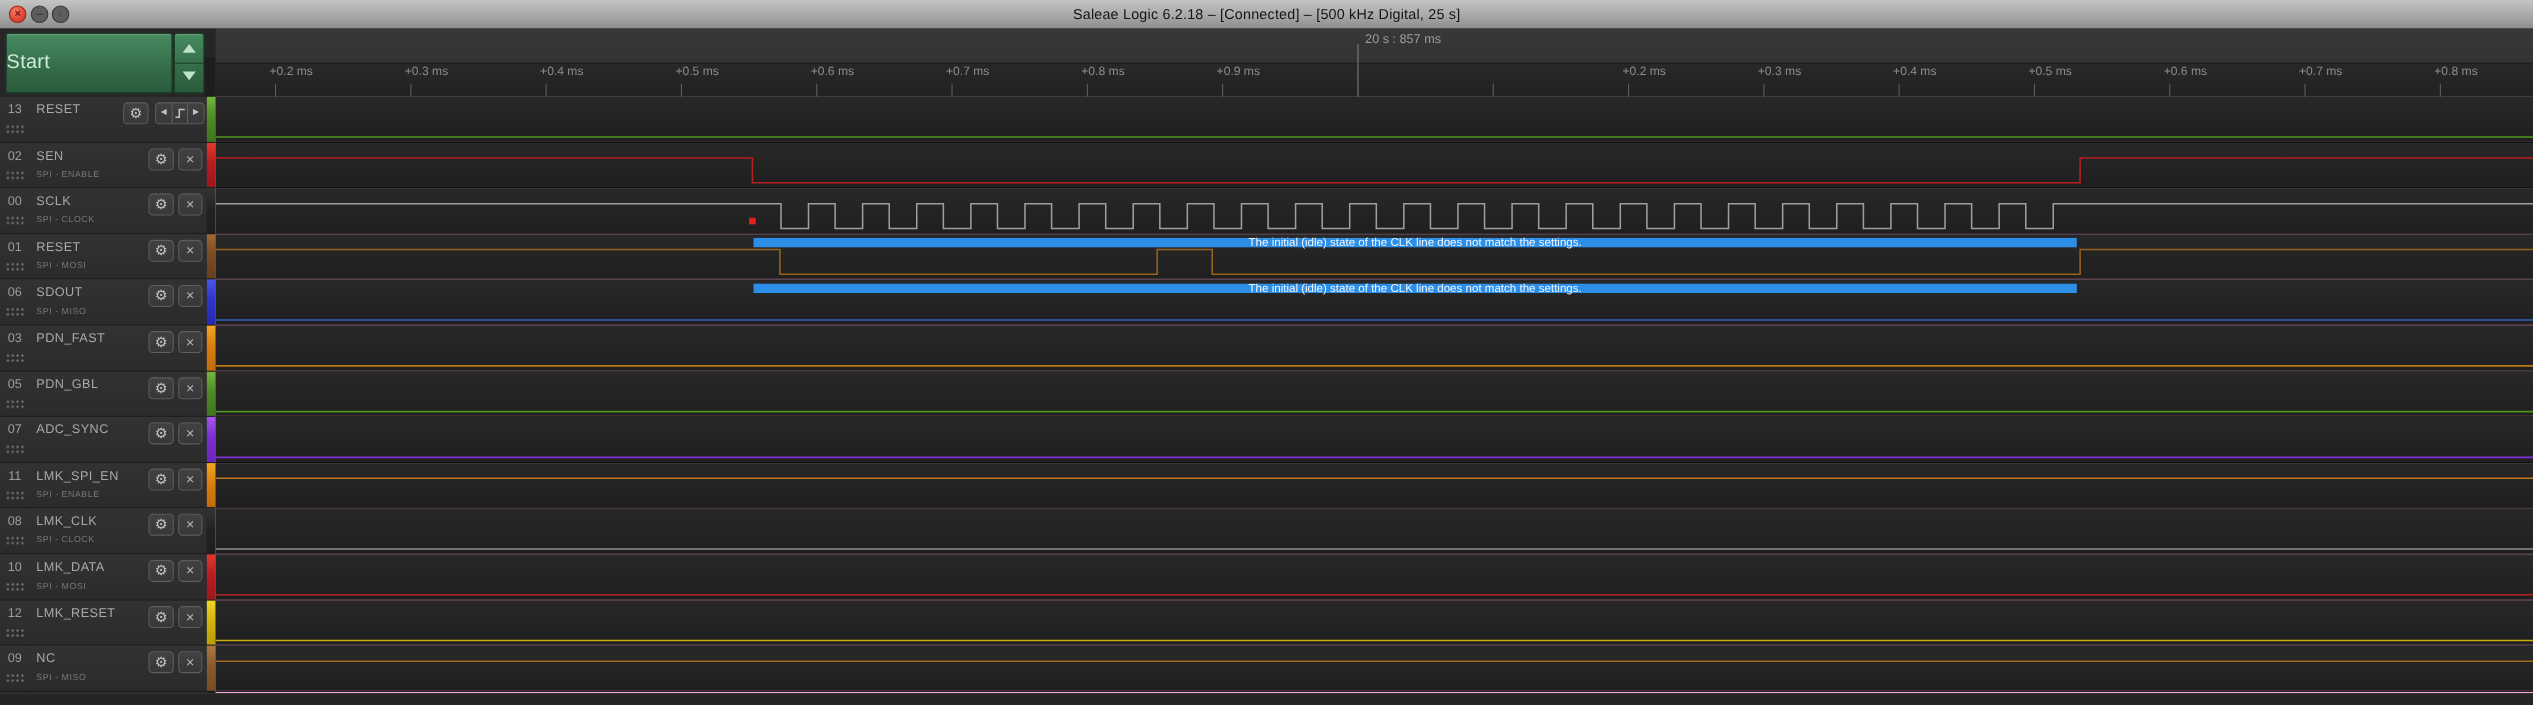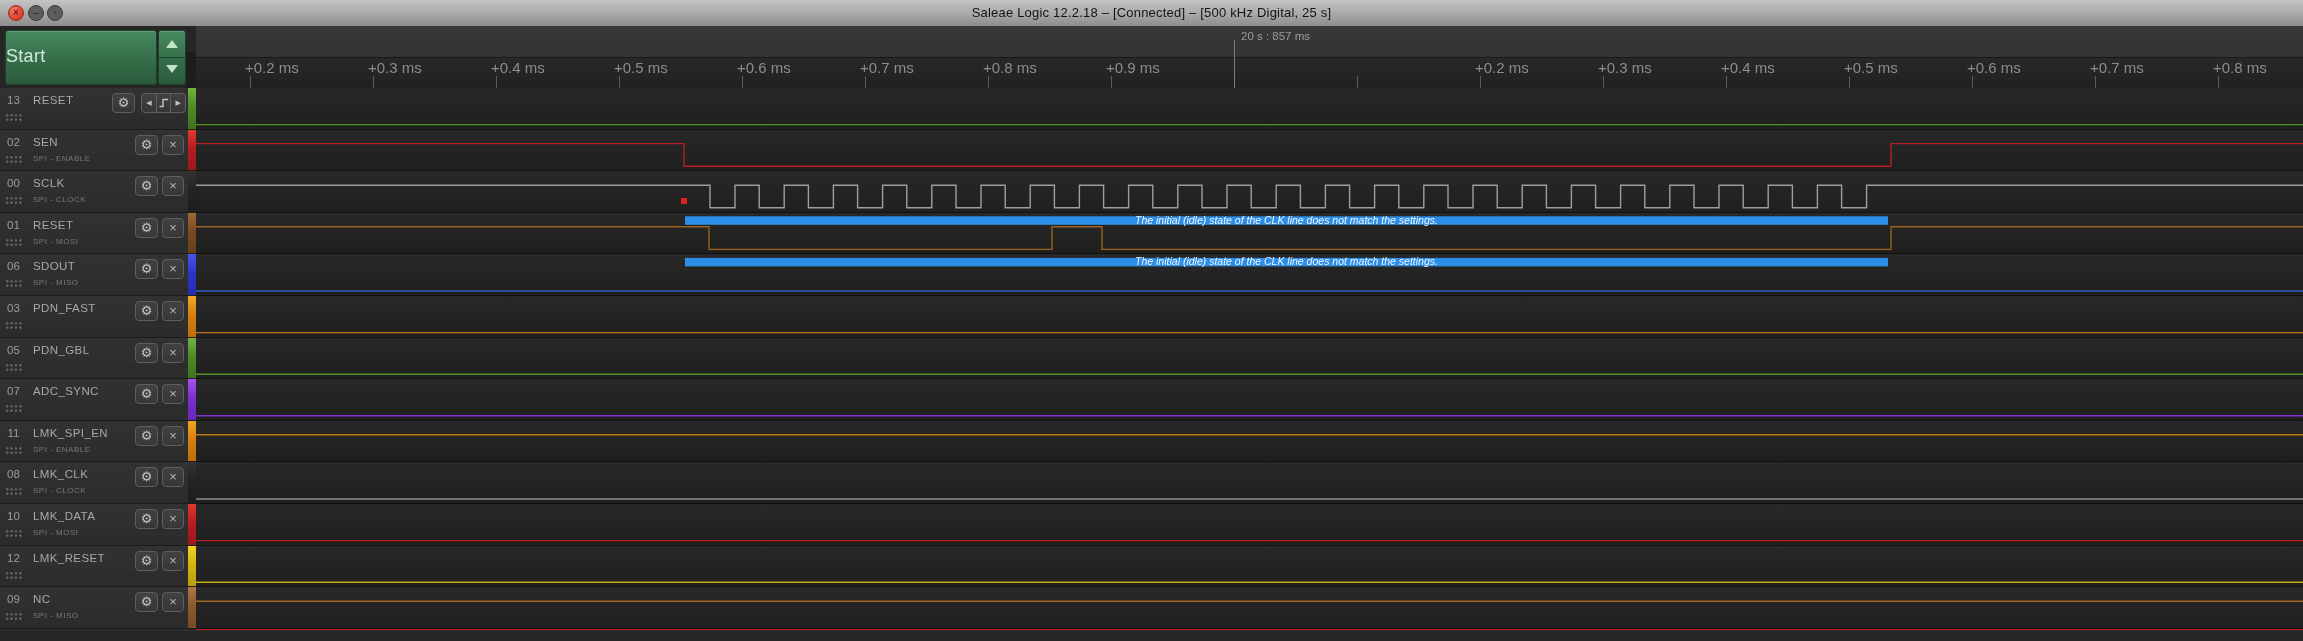--- a/index.html
+++ b/index.html
@@ -33,21 +33,21 @@
     border-top:8px solid #bfe3c6;}
   #splitter{left:186px;top:26px;width:10px;height:62px;background:#1d1d1d;}
   .grip{top:37px;width:2px;height:17px;border-radius:1px;background:#ababab;}
   .grip.g1{left:2px}.grip.g2{left:6px}
 
   
   #ruler{left:196px;top:26px;width:2107px;height:62px;background:linear-gradient(#383838,#2d2d2d);}
   #ruler-lower{left:0;top:31px;width:100%;height:31px;background:linear-gradient(#282828,#212121);
     border-top:1px solid #191919;}
   .tick-mark{top:50px;width:1px;height:12px;background:#5c5c5c;}
-  .tick-label{top:33px;font-size:15px;color:#8d8d8d;white-space:nowrap;}
+  .tick-label{top:33px;font-size:11px;color:#8d8d8d;white-space:nowrap;}
   #major-marker{top:14px;width:1px;height:48px;background:#7d7d7d;}
   #major-label{top:4px;font-size:11.5px;color:#9c9c9c;white-space:nowrap;}
 
   
   #panel{left:0;top:88px;width:221px;height:542px;background:#2c2c2c;}
   #num-separator{left:27px;top:0;width:1px;height:100%;background:#1e1e1e;}
   .chrow{left:0;width:188px;background:linear-gradient(#323232,#2b2b2b);border-bottom:1px solid #1c1c1c;
     box-sizing:border-box;cursor:pointer;}
   .ch-num{left:0;top:6px;width:27px;text-align:center;font-size:11.5px;color:#9c9c9c;}
   .ch-name{left:33px;top:6px;font-size:11.5px;color:#a8a8a8;letter-spacing:.4px;white-space:nowrap;}
@@ -59,34 +59,34 @@
   .gearbtn{width:23px;font-size:13px;line-height:18px;}
   .closebtn{left:162px;width:22px;font-size:13px;line-height:17px;color:#b5b5b5;}
   .btn-group{left:141px;top:5px;width:45px;height:20px;border:1px solid #5e5e5e;border-radius:4px;
     box-sizing:border-box;background:linear-gradient(#414141,#373737);display:flex;}
   .seg{flex:1;text-align:center;font-size:7px;line-height:18px;color:#c2c2c2;cursor:pointer;}
   .seg.mid{border-left:1px solid #5e5e5e;border-right:1px solid #5e5e5e;display:flex;align-items:center;justify-content:center;}
 
   
   #stripcol{left:188px;top:88px;width:8px;height:542px;background:#1d1d1d;}
   .strip{left:0;width:8px;}
-  #wavearea{left:196px;top:88px;width:2107px;height:553px;background:#b91c1c;font-style:italic;}
+  #wavearea{left:196px;top:88px;width:2107px;height:553px;background:#f9a8d4;}
   .wrow{left:0;width:2107px;background:linear-gradient(#282828,#1f1f1f);border-bottom:1px solid #121212;box-sizing:border-box;}
   #wavesvg{left:0;top:0;}
   .ann-text{font-size:10.5px;fill:#eef6ff;}
   #bottomstrip{left:0;top:630px;width:2303px;height:11px;background:#252525;border-top:1px solid #303030;}
 </style>
 </head>
 <body>
 
 <div id="titlebar" class="abs">
   <div id="btn-close" class="abs traffic">×</div>
   <div id="btn-min" class="abs traffic">–</div>
   <div id="btn-max" class="abs traffic">▫</div>
-  <div id="title-text" class="abs">Saleae Logic 12.2.18 – [Connected] – [500 kHz Digital, 25 s]</div>
+  <div id="title-text" class="abs">Saleae Logic 6.2.18 – [Connected] – [500 kHz Digital, 25 s]</div>
 </div>
 
 <div id="toolbar-left" class="abs">
   <div id="start-button" class="abs">
     <div id="start-label" class="abs">Start</div>
   </div>
   <div id="start-arrows" class="abs">
     <div class="abs tri-up"></div>
     <div id="arrow-divider" class="abs"></div>
     <div class="abs tri-down"></div>

